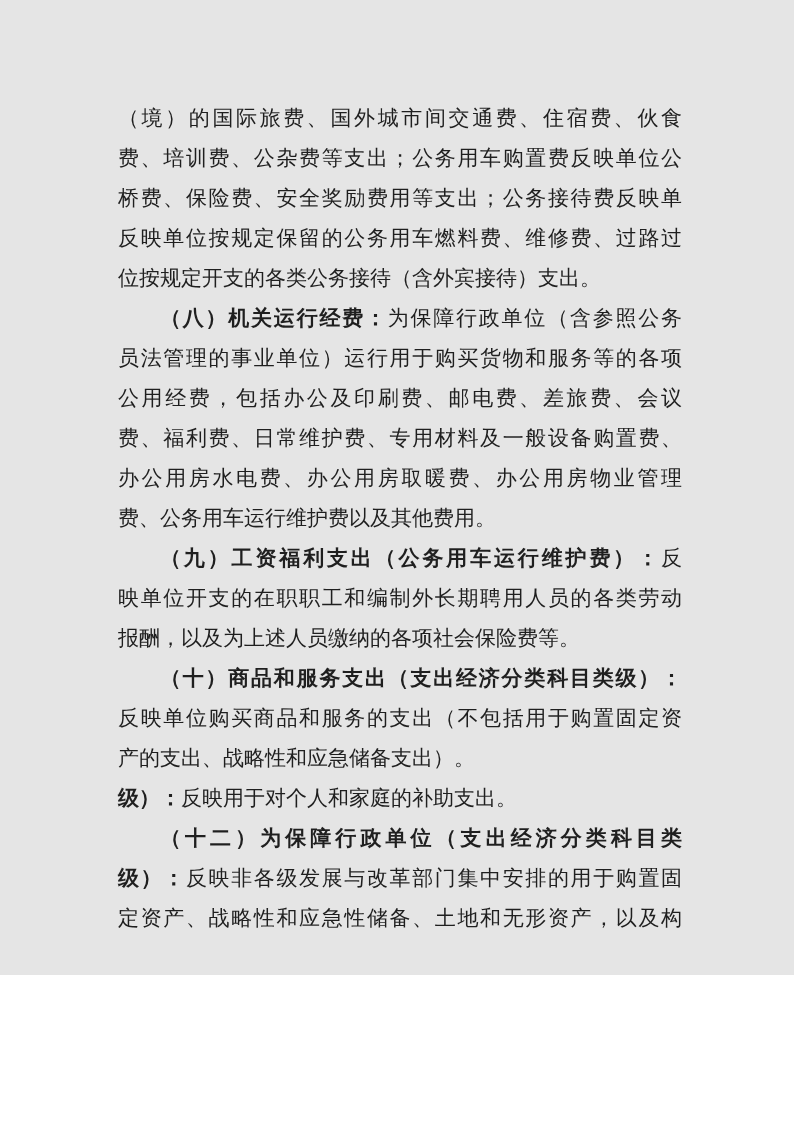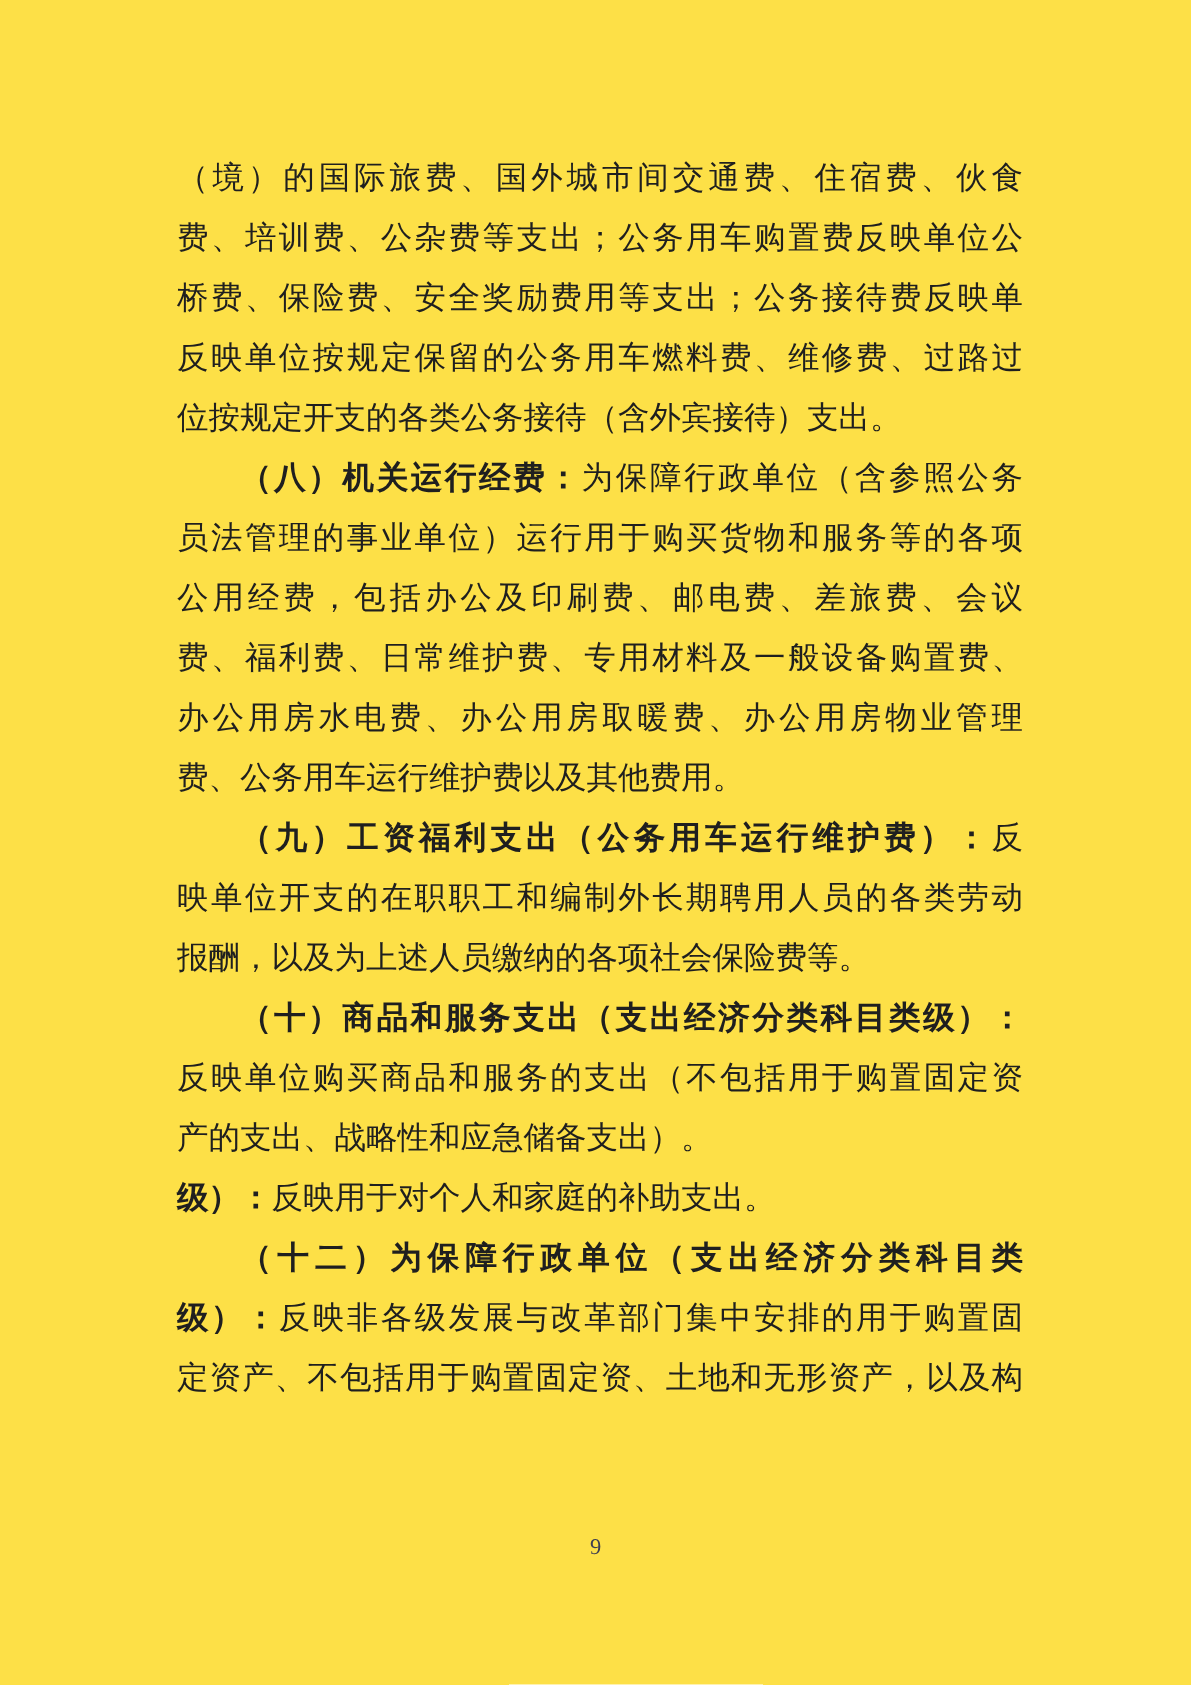--- a/index.html
+++ b/index.html
@@ -3,22 +3,22 @@
 <meta charset="utf-8">
 <style>
   html, body {
     margin: 0;
     padding: 0;
     background: #ffffff;
   }
   .page {
     position: relative;
     width: 794px;
-    height: 1123px;
-    background: #fde047;
+    height: 975px;
+    background: #e5e5e5;
     overflow: hidden;
     font-family: "Liberation Serif", "DejaVu Serif", serif;
     color: #1f1f1f;
   }
   .text-block {
     position: absolute;
     left: 118px;
     top: 98px;
     width: 564px;
   }
@@ -69,16 +69,16 @@
       <div class="line"><span>费、公务用车运行维护费以及其他费用。</span></div>
       <div class="line jl indent"><span class="seg-b">（九）工资福利支出（公务用车运行维护费）：</span><span>反</span></div>
       <div class="line jl"><span>映单位开支的在职职工和编制外长期聘用人员的各类劳动</span></div>
       <div class="line"><span>报酬，以及为上述人员缴纳的各项社会保险费等。</span></div>
       <div class="line jl indent"><span class="seg-b">（十）商品和服务支出（支出经济分类科目类级）：</span></div>
       <div class="line jl"><span>反映单位购买商品和服务的支出（不包括用于购置固定资</span></div>
       <div class="line"><span>产的支出、战略性和应急储备支出）。</span></div>
       <div class="line"><span class="seg-b">级）：</span><span>反映用于对个人和家庭的补助支出。</span></div>
       <div class="line jl indent"><span class="seg-b">（十二）为保障行政单位（支出经济分类科目类</span></div>
       <div class="line jl"><span class="seg-b">级）：</span><span>反映非各级发展与改革部门集中安排的用于购置固</span></div>
-      <div class="line jl"><span>定资产、不包括用于购置固定资、土地和无形资产，以及构</span></div>
+      <div class="line jl"><span>定资产、战略性和应急性储备、土地和无形资产，以及构</span></div>
     </div>
   <div class="page-number">9</div>
 </div>
 
 </body></html>

